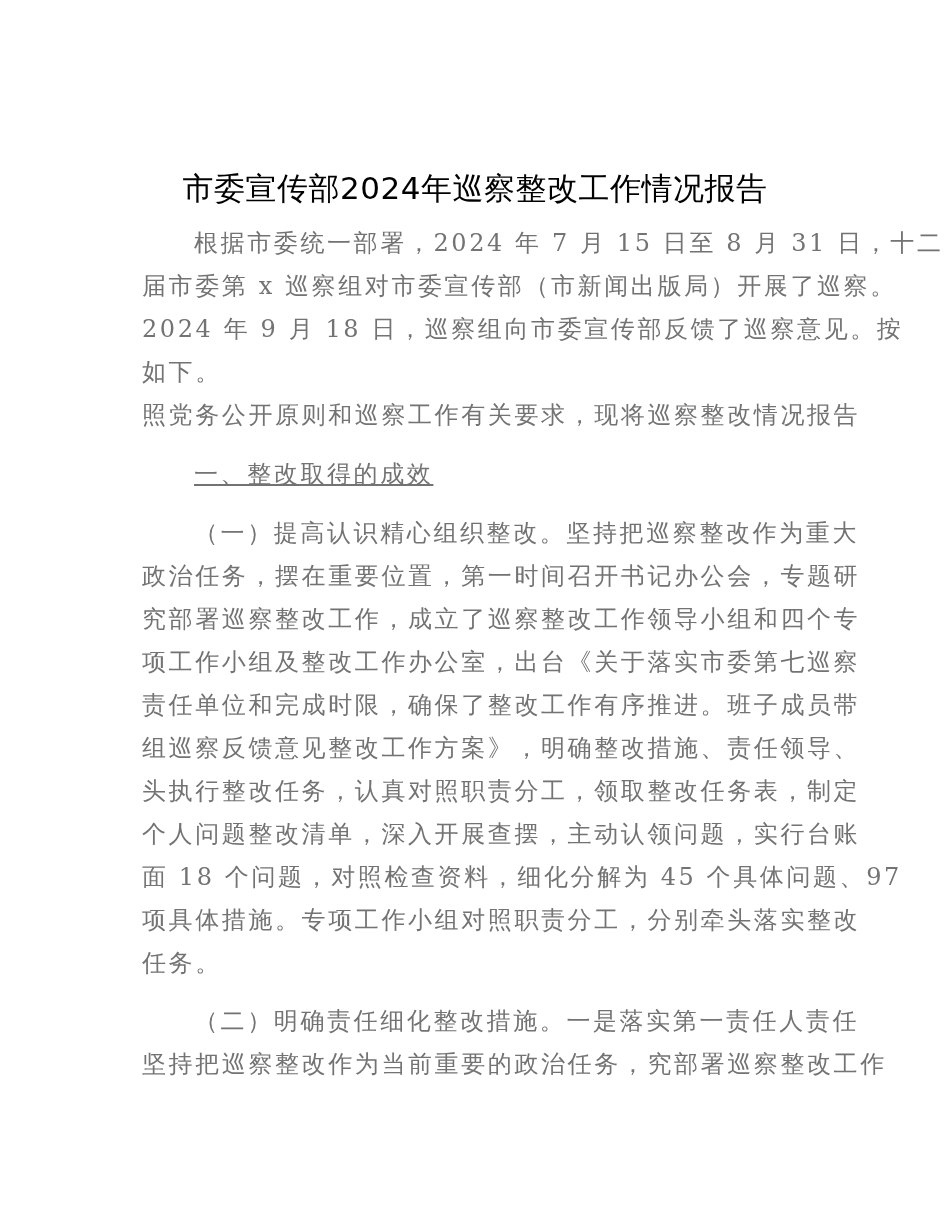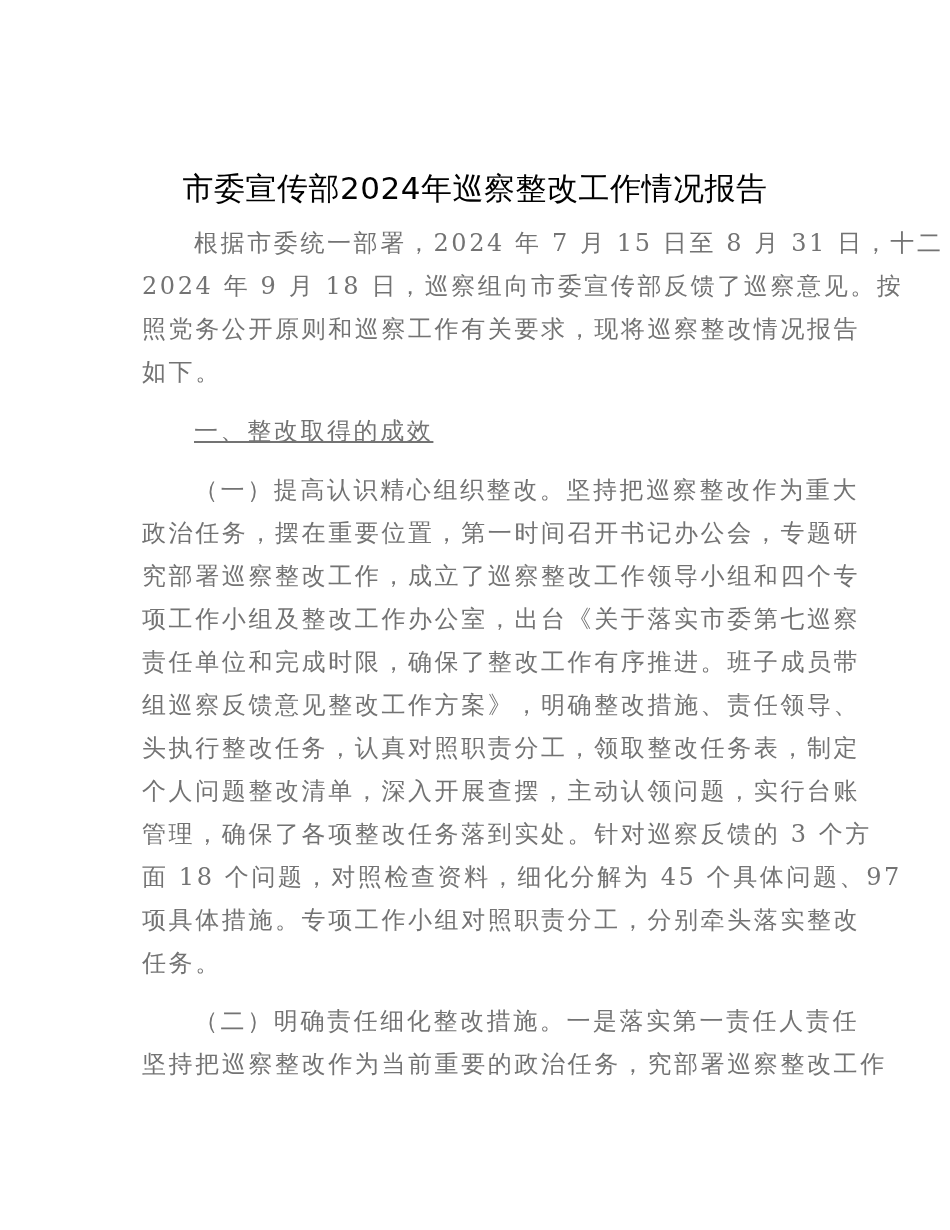--- a/index.html
+++ b/index.html
@@ -71,37 +71,37 @@
 </head>
 <body>
 
 <div class="page">
   <div class="title">市委宣传部2024年巡察整改工作情况报告</div>
 
   <div class="body-text">
 
     <p class="para">
       <span class="line">根据市委统一部署，2024 年 7 月 15 日至 8 月 31 日，十二</span>
+      <span class="line" style="text-indent:0">届市委第 x 巡察组对市委宣传部（市新闻出版局）开展了巡察。</span>
       <span class="line" style="text-indent:0">2024 年 9 月 18 日，巡察组向市委宣传部反馈了巡察意见。按</span>
+      <span class="line" style="text-indent:0">如下。</span>
       <span class="line" style="text-indent:0">照党务公开原则和巡察工作有关要求，现将巡察整改情况报告</span>
-      <span class="line" style="text-indent:0">如下。</span>
     </p>
 
     <p class="heading">一、整改取得的成效</p>
 
     <p class="para">
       <span class="line">（一）提高认识精心组织整改。坚持把巡察整改作为重大</span>
       <span class="line" style="text-indent:0">政治任务，摆在重要位置，第一时间召开书记办公会，专题研</span>
       <span class="line" style="text-indent:0">究部署巡察整改工作，成立了巡察整改工作领导小组和四个专</span>
       <span class="line" style="text-indent:0">项工作小组及整改工作办公室，出台《关于落实市委第七巡察</span>
       <span class="line" style="text-indent:0">责任单位和完成时限，确保了整改工作有序推进。班子成员带</span>
       <span class="line" style="text-indent:0">组巡察反馈意见整改工作方案》，明确整改措施、责任领导、</span>
       <span class="line" style="text-indent:0">头执行整改任务，认真对照职责分工，领取整改任务表，制定</span>
       <span class="line" style="text-indent:0">个人问题整改清单，深入开展查摆，主动认领问题，实行台账</span>
-      <span class="line" style="text-indent:0">管理，确保了各项整改任务落到实处。针对巡察反馈的 3 个方</span>
       <span class="line" style="text-indent:0">面 18 个问题，对照检查资料，细化分解为 45 个具体问题、97</span>
       <span class="line" style="text-indent:0">项具体措施。专项工作小组对照职责分工，分别牵头落实整改</span>
       <span class="line" style="text-indent:0">任务。</span>
     </p>
 
     <p class="para sub">
       <span class="line">（二）明确责任细化整改措施。一是落实第一责任人责任</span>
       <span class="line" style="text-indent:0">坚持把巡察整改作为当前重要的政治任务，究部署巡察整改工作</span>
     </p>
 

